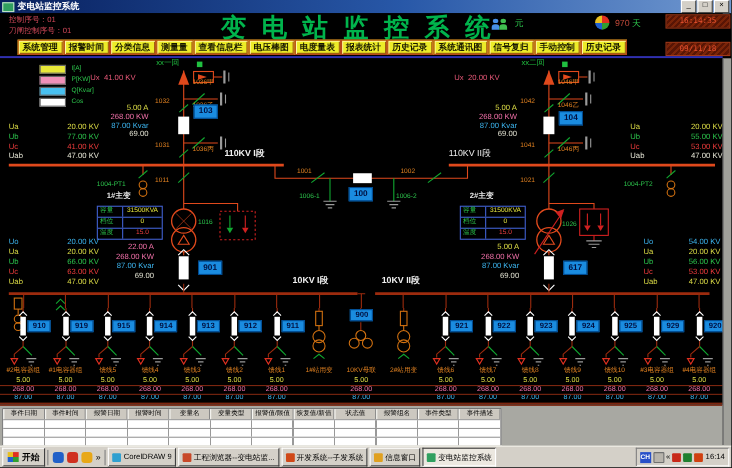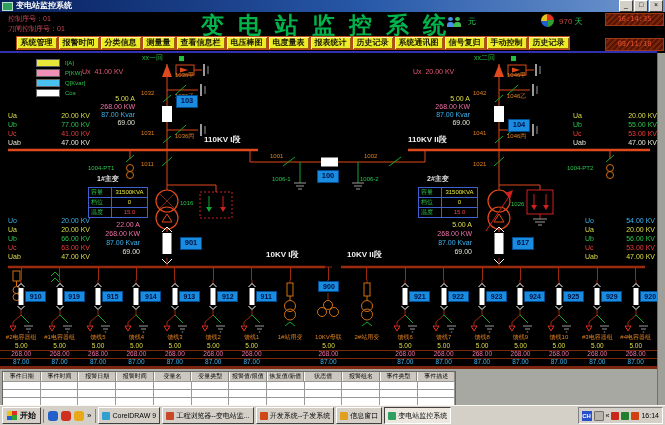--- a/index.html
+++ b/index.html
@@ -344,27 +344,27 @@
       <div class="f7 c-p" style="height:8px">268.00 KW</div>
       <div class="f7 c-b" style="height:8px">87.00 Kvar</div>
       <div class="f7 c-w" style="height:8px">69.00</div>
     </div>
     <div class="a f6 c-o" style="left:507px;top:19px">1046甲</div>
     <div class="a f6 c-o" style="left:507px;top:40px">1046乙</div>
     <div class="a f6 c-o" style="left:507px;top:80px">1046丙</div>
     <div class="a f6 c-o" style="left:473px;top:37px">1042</div>
     <div class="a f6 c-o" style="left:473px;top:77px">1041</div>
     <div class="a f6 c-o" style="left:473px;top:108px">1021</div>
-    <div class="box-num" style="left:508px;top:66px">104</div>
+    <div class="box-num" style="left:508px;top:48px">104</div>
 
     <div class="a f6 c-g" style="left:88px;top:112px">1004-PT1</div>
     <div class="a f6 c-g" style="left:567px;top:112px">1004-PT2</div>
 
     <div class="a f8" style="left:204px;top:82px;color:#f0f0f0;font-weight:bold">110KV I段</div>
-    <div class="a f8" style="left:408px;top:82px;color:#f0f0f0;font-weight:bold">110KV II段</div>
+    <div class="a f8" style="left:408px;top:82px;color:#f0f0f0;font-weight:normal">110KV II段</div>
     <div class="a vblock" style="left:8px;top:58px;width:82px">
 
     <div class="vr y">
           <span class="k">Ua</span>
           <span class="v">20.00 KV</span>
         </div>
         <div class="vr g">
           <span class="k">Ub</span>
           <span class="v">77.00 KV</span>
         </div>

